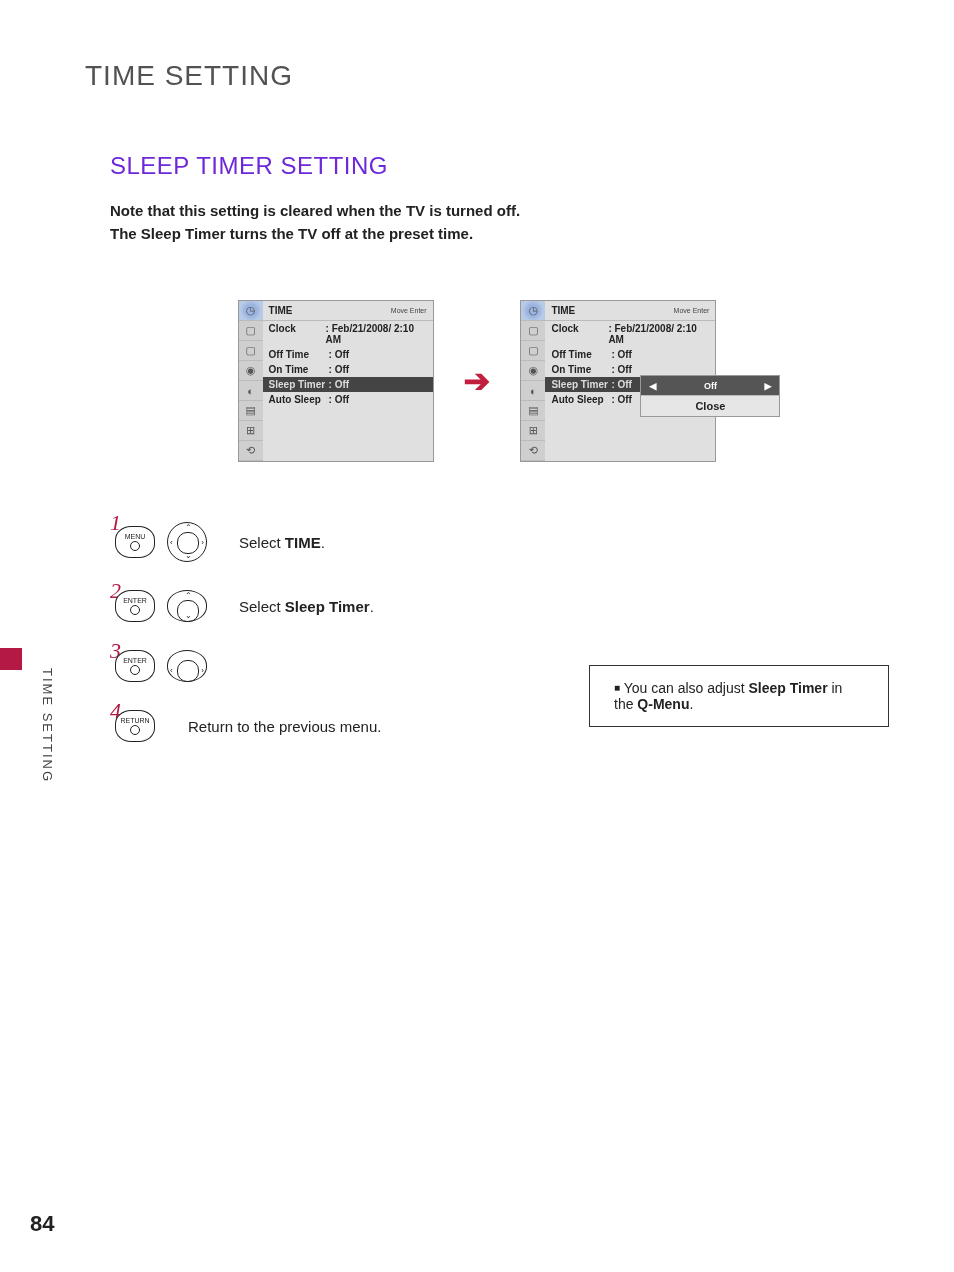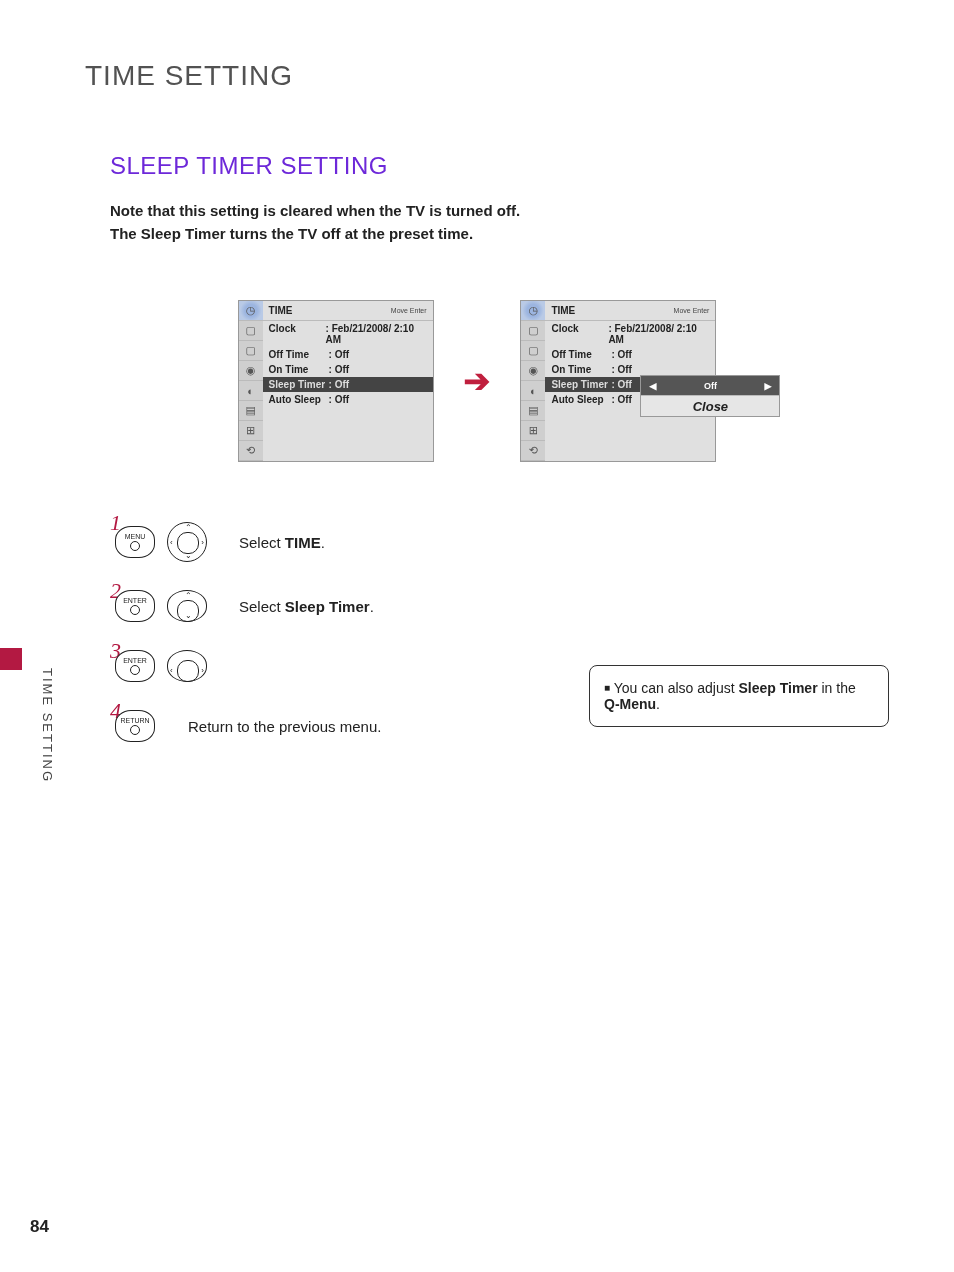--- a/index.html
+++ b/index.html
@@ -109,23 +109,22 @@
       font-weight: bold;
       border-bottom: 1px solid #bbb;
       background: #555;
       color: #fff;
     }
     .popup-row2 {
       height: 20px;
       display: flex;
       align-items: center;
       justify-content: center;
-      font-size: 13px;
-      font-weight: bold;
-      font-style: italic;
+      font-size: 11px;
+      font-weight: bold;
     }
     .tri { font-size: 9px; }
     .arrow {
       color: #c01f3e;
       font-size: 32px;
       font-weight: bold;
     }
     .steps {
       margin-left: 45px;
     }
@@ -195,22 +194,22 @@
       font-size: 15px;
       margin-left: 20px;
     }
     .step-text .b { font-weight: bold; }
     .note-box {
       position: absolute;
       right: 65px;
       top: 665px;
       width: 300px;
       border: 1px solid #333;
-      border-radius: 8px;
-      padding: 14px 14px;
+      border-radius: 0;
+      padding: 14px 24px;
       font-size: 14px;
     }
     .note-box .sq { font-size: 10px; vertical-align: 2px; }
     .side-tab {
       position: absolute;
       left: 0;
       top: 648px;
       width: 22px;
       height: 22px;
       background: #b31942;
@@ -222,21 +221,21 @@
       writing-mode: vertical-rl;
       font-size: 13px;
       letter-spacing: 2px;
       color: #444;
       text-orientation: mixed;
     }
     .page-num {
       position: absolute;
       left: 30px;
       bottom: 35px;
-      font-size: 17px;
+      font-size: 22px;
       font-weight: bold;
     }
   </style>
 </head>
 <body>
 
 <div class="page">
   <div class="title">TIME SETTING</div>
   <div class="subtitle">SLEEP TIMER SETTING</div>
   <div class="description">

